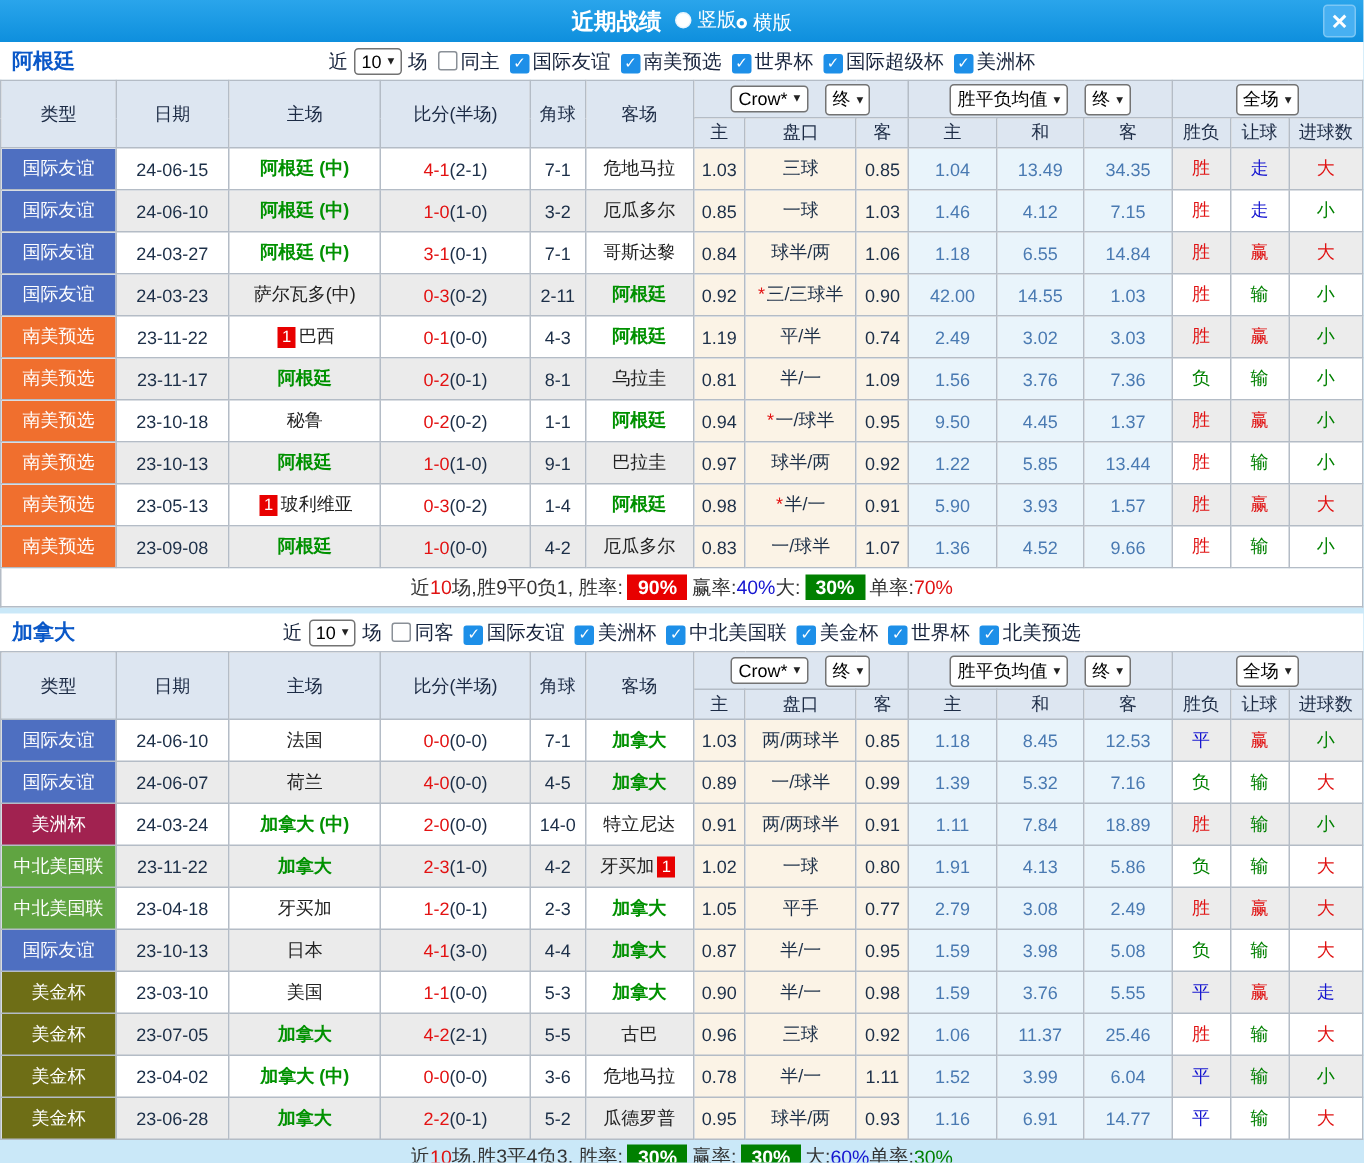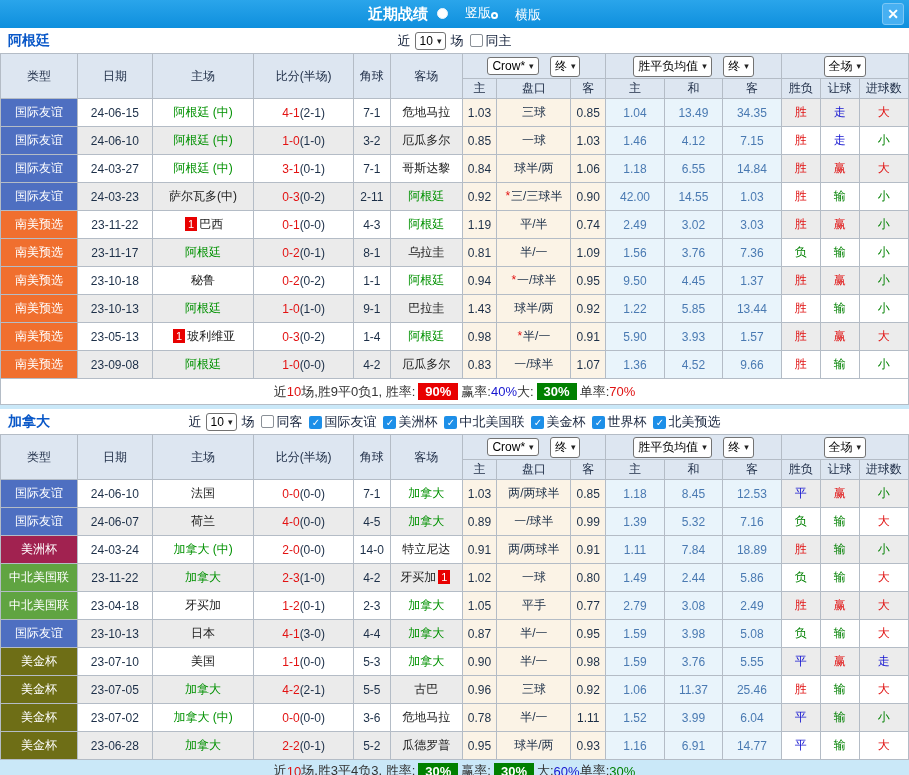--- a/index.html
+++ b/index.html
@@ -5,21 +5,21 @@
   * { box-sizing: border-box; }
   html,body { margin:0; padding:0; }
   body {
     width:909px; height:775px; background:#cae8f8;
     font-family:"Liberation Sans","DejaVu Sans",sans-serif;
     overflow:hidden;
   }
   
   .topbar{height:28px;background:linear-gradient(#2aa5eb,#0e8fdd);display:flex;align-items:center;justify-content:center;gap:9px;color:#fff;position:relative;}
   .tb-title{font-weight:bold;font-size:15px;}
-  .radio-item{display:inline-flex;align-items:center;gap:17px;font-size:13px;cursor:pointer;}
+  .radio-item{display:inline-flex;align-items:center;gap:4px;font-size:13px;cursor:pointer;}
   .radio{display:inline-block;border-radius:50%;}
   .radio.on{width:11px;height:11px;background:#fff;border:1px solid #e8f4fd;}
   .radio.off{width:7px;height:7px;background:transparent;border:2px solid #fff;}
   .close-btn{position:absolute;right:5px;top:3px;width:22px;height:22px;background:#47b0f2;color:#fff;border:1px solid #7cc7f5;border-radius:3px;font-weight:bold;font-size:14px;line-height:20px;text-align:center;cursor:pointer;padding:0;}
   
   .filterbar{height:25px;background:#fff;display:flex;align-items:center;justify-content:center;position:relative;font-size:13px;color:#16233c;}
   .team-name{position:absolute;left:8px;font-weight:bold;color:#0a58c8;font-size:14px;}
   .sel{display:inline-flex;align-items:center;gap:4px;background:#fff;border:1px solid #737373;border-radius:3px;padding:1px 4px;margin:0 4px;font-size:12px;color:#000;cursor:pointer;white-space:nowrap;}
   .sel .arr{font-size:9px;color:#222;}
   .cb{width:13px;height:13px;display:inline-flex;align-items:center;justify-content:center;margin:0 2px 0 7px;border-radius:2px;cursor:pointer;flex:none;}
@@ -27,21 +27,21 @@
   .cb.unchecked{background:#fff;border:1px solid #8a9097;}
   .comp-label{color:#16233c;}
   
   table{border-collapse:collapse;width:909px;table-layout:fixed;background:#fff;font-size:12px;}
   th,td{border:1px solid #b4bcc6;text-align:center;padding:0;height:28px;overflow:hidden;white-space:nowrap;}
   thead th{background:#dde6f1;color:#1c2b45;font-weight:normal;font-size:12px;}
   .hrow1 th{height:25px;}
   .hrow2 th{height:20px;}
   .c-date,.c-corner{color:#1c2f48;}
   .c-team{color:#222;}
-  .c-team .green{color:#009100;}
+  .c-team .green{color:#009100;font-weight:bold;}
   .c-score .s1{color:#e31212;}
   .c-score .s2{color:#1c2f48;}
   .c-crow{background:#fbf3e6;color:#1c2f48;}
   .c-avg{background:#e9f4fb;color:#4a7ab2;}
   .c-type{color:#fff;font-size:12px;}
   .star{color:#e31212;margin-right:1px;}
   .numbadge{background:#e80000;color:#fff;padding:0 3px;font-size:11px;margin:0 2px;display:inline-block;line-height:14px;}
   tbody tr:nth-child(odd) .base{background:#fff;}
   tbody tr:nth-child(even) .base{background:#ebebeb;}
   tbody tr:nth-child(odd) .c-res{background:#ececec;}
@@ -71,20 +71,21 @@
   <div class="filterbar">
     <span class="team-name">阿根廷</span>
     <span>近</span>
     <span class="sel">
         <span>10</span>
         <span class="arr">▾</span>
       </span>
     <span>场</span>
     <span class="cb unchecked"></span>
     <span>同主</span>
+    <span><span class="cb checked">✓</span><span class="comp-label">国际友谊</span><span class="cb checked">✓</span><span class="comp-label">南美预选</span><span class="cb checked">✓</span><span class="comp-label">世界杯</span><span class="cb checked">✓</span><span class="comp-label">国际超级杯</span><span class="cb checked">✓</span><span class="comp-label">美洲杯</span></span>
   </div>
   <table>
     <colgroup>
         <col style="width:75px">
         <col style="width:73px">
         <col style="width:99px">
         <col style="width:97px">
         <col style="width:36px">
         <col style="width:70px">
         <col style="width:34px">
@@ -264,21 +265,21 @@
           <td class="c-res" style="color: rgb(224, 18, 18);">赢</td>
           <td class="c-res" style="color: rgb(0, 128, 0);">小</td>
         </tr>
         <tr>
           <td class="c-type" style="background: rgb(240, 111, 46);">南美预选</td>
           <td class="c-date base">23-10-13</td>
           <td class="c-team base"><span class="green">阿根廷</span></td>
           <td class="c-score base"><span class="s1">1-0</span><span class="s2">(1-0)</span></td>
           <td class="c-corner base">9-1</td>
           <td class="c-team base"><span>巴拉圭</span></td>
-          <td class="c-crow">1.43</td>
+          <td class="c-crow">0.97</td>
           <td class="c-crow">球半/两</td>
           <td class="c-crow">0.92</td>
           <td class="c-avg">1.22</td>
           <td class="c-avg">5.85</td>
           <td class="c-avg">13.44</td>
           <td class="c-res" style="color: rgb(224, 18, 18);">胜</td>
           <td class="c-res" style="color: rgb(0, 128, 0);">输</td>
           <td class="c-res" style="color: rgb(0, 128, 0);">小</td>
         </tr>
         <tr>
@@ -466,22 +467,22 @@
         <tr>
           <td class="c-type" style="background: rgb(96, 164, 65);">中北美国联</td>
           <td class="c-date base">23-11-22</td>
           <td class="c-team base"><span class="green">加拿大</span></td>
           <td class="c-score base"><span class="s1">2-3</span><span class="s2">(1-0)</span></td>
           <td class="c-corner base">4-2</td>
           <td class="c-team base"><span>牙买加</span><span class="numbadge">1</span></td>
           <td class="c-crow">1.02</td>
           <td class="c-crow">一球</td>
           <td class="c-crow">0.80</td>
-          <td class="c-avg">1.49</td>
-          <td class="c-avg">2.44</td>
+          <td class="c-avg">1.91</td>
+          <td class="c-avg">4.13</td>
           <td class="c-avg">5.86</td>
           <td class="c-res" style="color: rgb(0, 128, 0);">负</td>
           <td class="c-res" style="color: rgb(0, 128, 0);">输</td>
           <td class="c-res" style="color: rgb(224, 18, 18);">大</td>
         </tr>
         <tr>
           <td class="c-type" style="background: rgb(96, 164, 65);">中北美国联</td>
           <td class="c-date base">23-04-18</td>
           <td class="c-team base"><span>牙买加</span></td>
           <td class="c-score base"><span class="s1">1-2</span><span class="s2">(0-1)</span></td>
@@ -509,21 +510,21 @@
           <td class="c-crow">0.95</td>
           <td class="c-avg">1.59</td>
           <td class="c-avg">3.98</td>
           <td class="c-avg">5.08</td>
           <td class="c-res" style="color: rgb(0, 128, 0);">负</td>
           <td class="c-res" style="color: rgb(0, 128, 0);">输</td>
           <td class="c-res" style="color: rgb(224, 18, 18);">大</td>
         </tr>
         <tr>
           <td class="c-type" style="background: rgb(110, 110, 22);">美金杯</td>
-          <td class="c-date base">23-07-10</td>
+          <td class="c-date base">23-03-10</td>
           <td class="c-team base"><span>美国</span></td>
           <td class="c-score base"><span class="s1">1-1</span><span class="s2">(0-0)</span></td>
           <td class="c-corner base">5-3</td>
           <td class="c-team base"><span class="green">加拿大</span></td>
           <td class="c-crow">0.90</td>
           <td class="c-crow">半/一</td>
           <td class="c-crow">0.98</td>
           <td class="c-avg">1.59</td>
           <td class="c-avg">3.76</td>
           <td class="c-avg">5.55</td>
@@ -543,21 +544,21 @@
           <td class="c-crow">0.92</td>
           <td class="c-avg">1.06</td>
           <td class="c-avg">11.37</td>
           <td class="c-avg">25.46</td>
           <td class="c-res" style="color: rgb(224, 18, 18);">胜</td>
           <td class="c-res" style="color: rgb(0, 128, 0);">输</td>
           <td class="c-res" style="color: rgb(224, 18, 18);">大</td>
         </tr>
         <tr>
           <td class="c-type" style="background: rgb(110, 110, 22);">美金杯</td>
-          <td class="c-date base">23-07-02</td>
+          <td class="c-date base">23-04-02</td>
           <td class="c-team base"><span class="green">加拿大 (中)</span></td>
           <td class="c-score base"><span class="s1">0-0</span><span class="s2">(0-0)</span></td>
           <td class="c-corner base">3-6</td>
           <td class="c-team base"><span>危地马拉</span></td>
           <td class="c-crow">0.78</td>
           <td class="c-crow">半/一</td>
           <td class="c-crow">1.11</td>
           <td class="c-avg">1.52</td>
           <td class="c-avg">3.99</td>
           <td class="c-avg">6.04</td>

